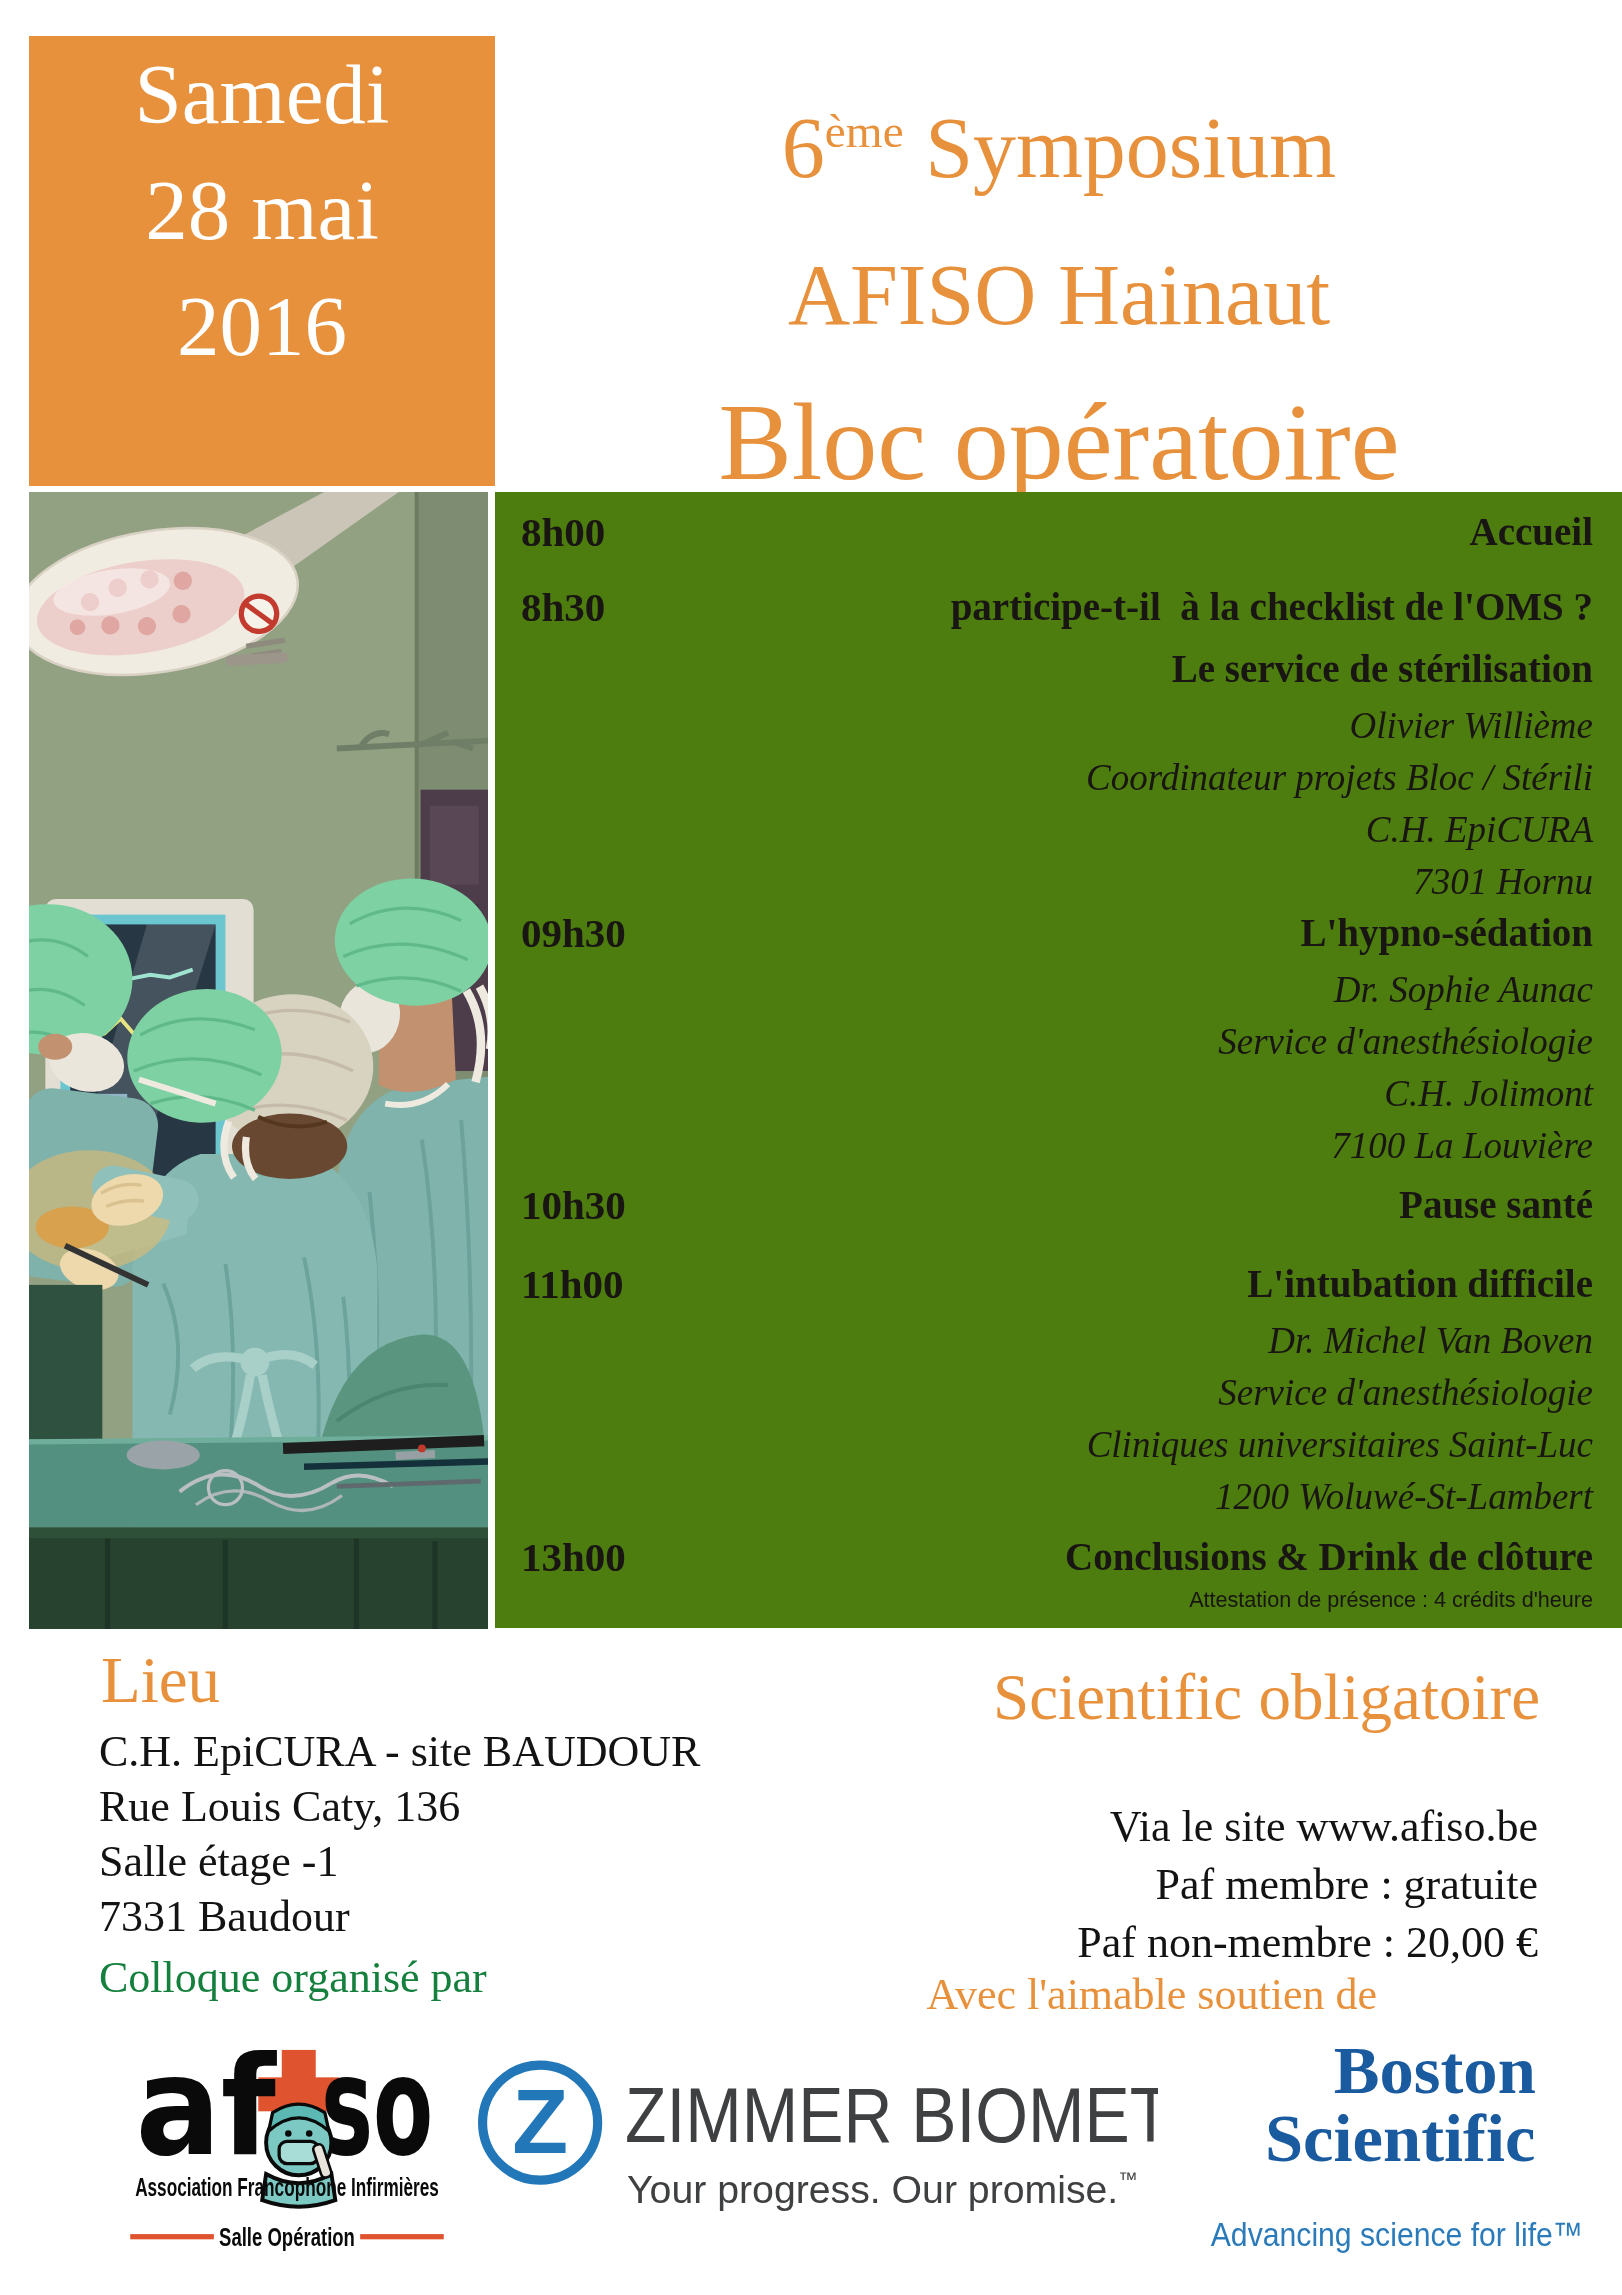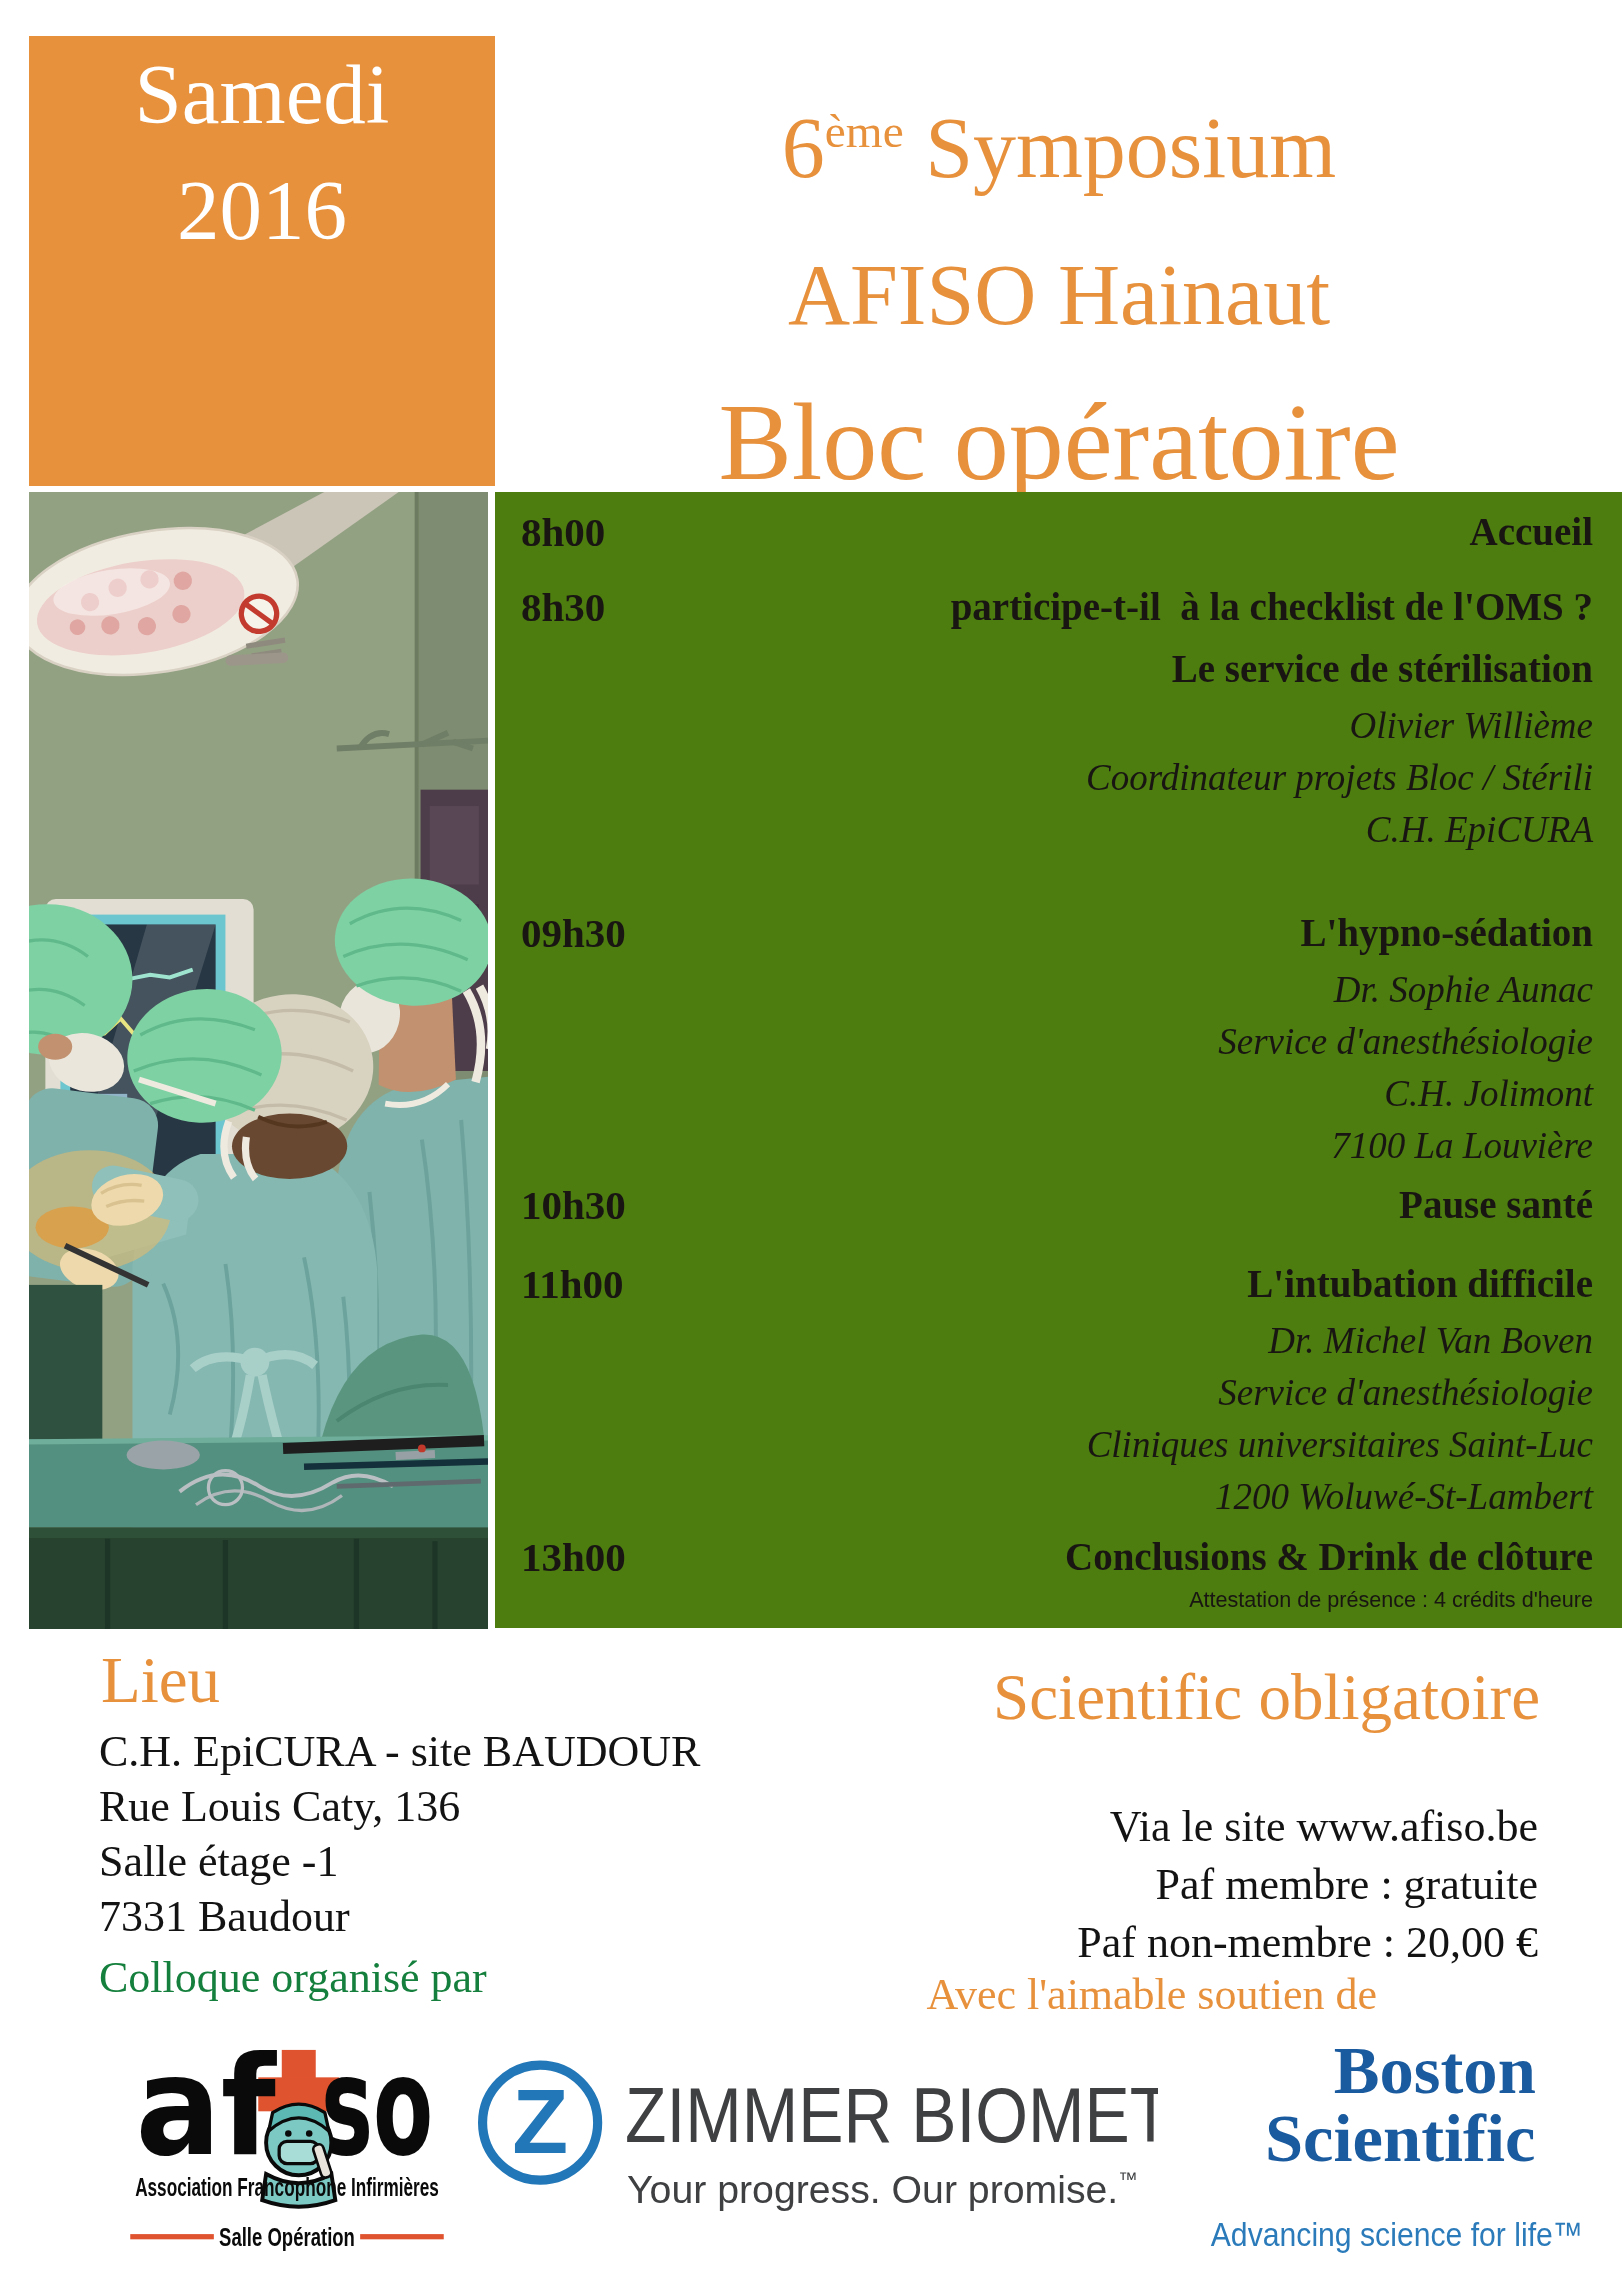--- a/index.html
+++ b/index.html
@@ -58,20 +58,21 @@
   
   .logo-afiso{position:absolute;left:130px;top:2046px;}
   .logo-zimmer{position:absolute;left:478px;top:2054px;}
   .logo-boston{position:absolute;left:1209px;top:2016px;}
 </style>
 </head>
 <body>
 
 <div class="date-box">
   <div class="date-line">Samedi</div>
+  <div class="date-line">28 mai</div>
   <div class="date-line">2016</div>
 </div>
 
 <div class="title-block">
   <div class="title-line1"><span>6</span><sup class="sup">ème</sup><span> Symposium</span></div>
   <div class="title-line2">AFISO Hainaut</div>
   <div class="title-line3">Bloc opératoire</div>
 </div>
 
 <svg class="photo" viewBox="0 0 701 1738" width="459" height="1137" preserveAspectRatio="none">
@@ -214,20 +215,21 @@
   </div>
 
   <div class="session s2">
     <div class="time">8h30</div>
     <div class="slines">
       <div class="stitle">participe-t-il&nbsp; à la checklist de l'OMS ?</div>
       <div class="stitle">Le service de stérilisation</div>
       <div class="speaker">Olivier Willième</div>
       <div class="speaker">Coordinateur projets Bloc / Stérili</div>
       <div class="speaker">C.H. EpiCURA</div>
+      <div class="speaker">7301 Hornu</div>
     </div>
   </div>
 
   <div class="session s3">
     <div class="time">09h30</div>
     <div class="slines">
       <div class="stitle">L'hypno-sédation</div>
       <div class="speaker">Dr. Sophie Aunac</div>
       <div class="speaker">Service d'anesthésiologie</div>
       <div class="speaker">C.H. Jolimont</div>

